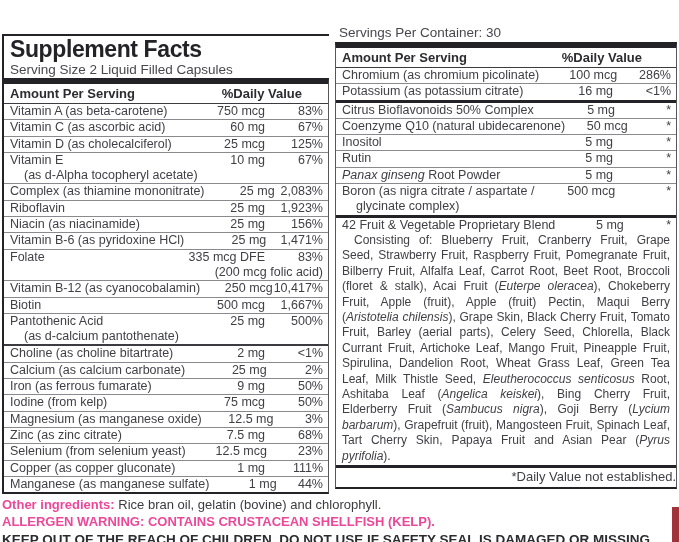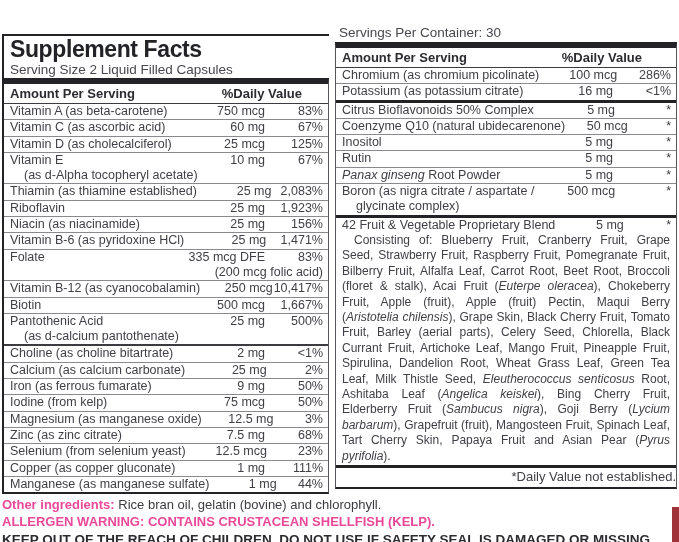--- a/index.html
+++ b/index.html
@@ -93,21 +93,21 @@
             <div class="row">
               <div class="rline">
                 <span class="cname"><span>Vitamin E</span></span>
                 <span class="camt">10 mg</span>
                 <span class="cdv">67%</span>
               </div>
               <div class="cont">(as d-Alpha tocopheryl acetate)</div>
             </div>
             <div class="row">
               <div class="rline">
-                <span class="cname"><span>Thiamin (as thiamine established)</span></span>
+                <span class="cname"><span>Complex (as thiamine mononitrate)</span></span>
                 <span class="camt">25 mg</span>
                 <span class="cdv">2,083%</span>
               </div>
             </div>
             <div class="row">
               <div class="rline">
                 <span class="cname"><span>Riboflavin</span></span>
                 <span class="camt">25 mg</span>
                 <span class="cdv">1,923%</span>
               </div>

